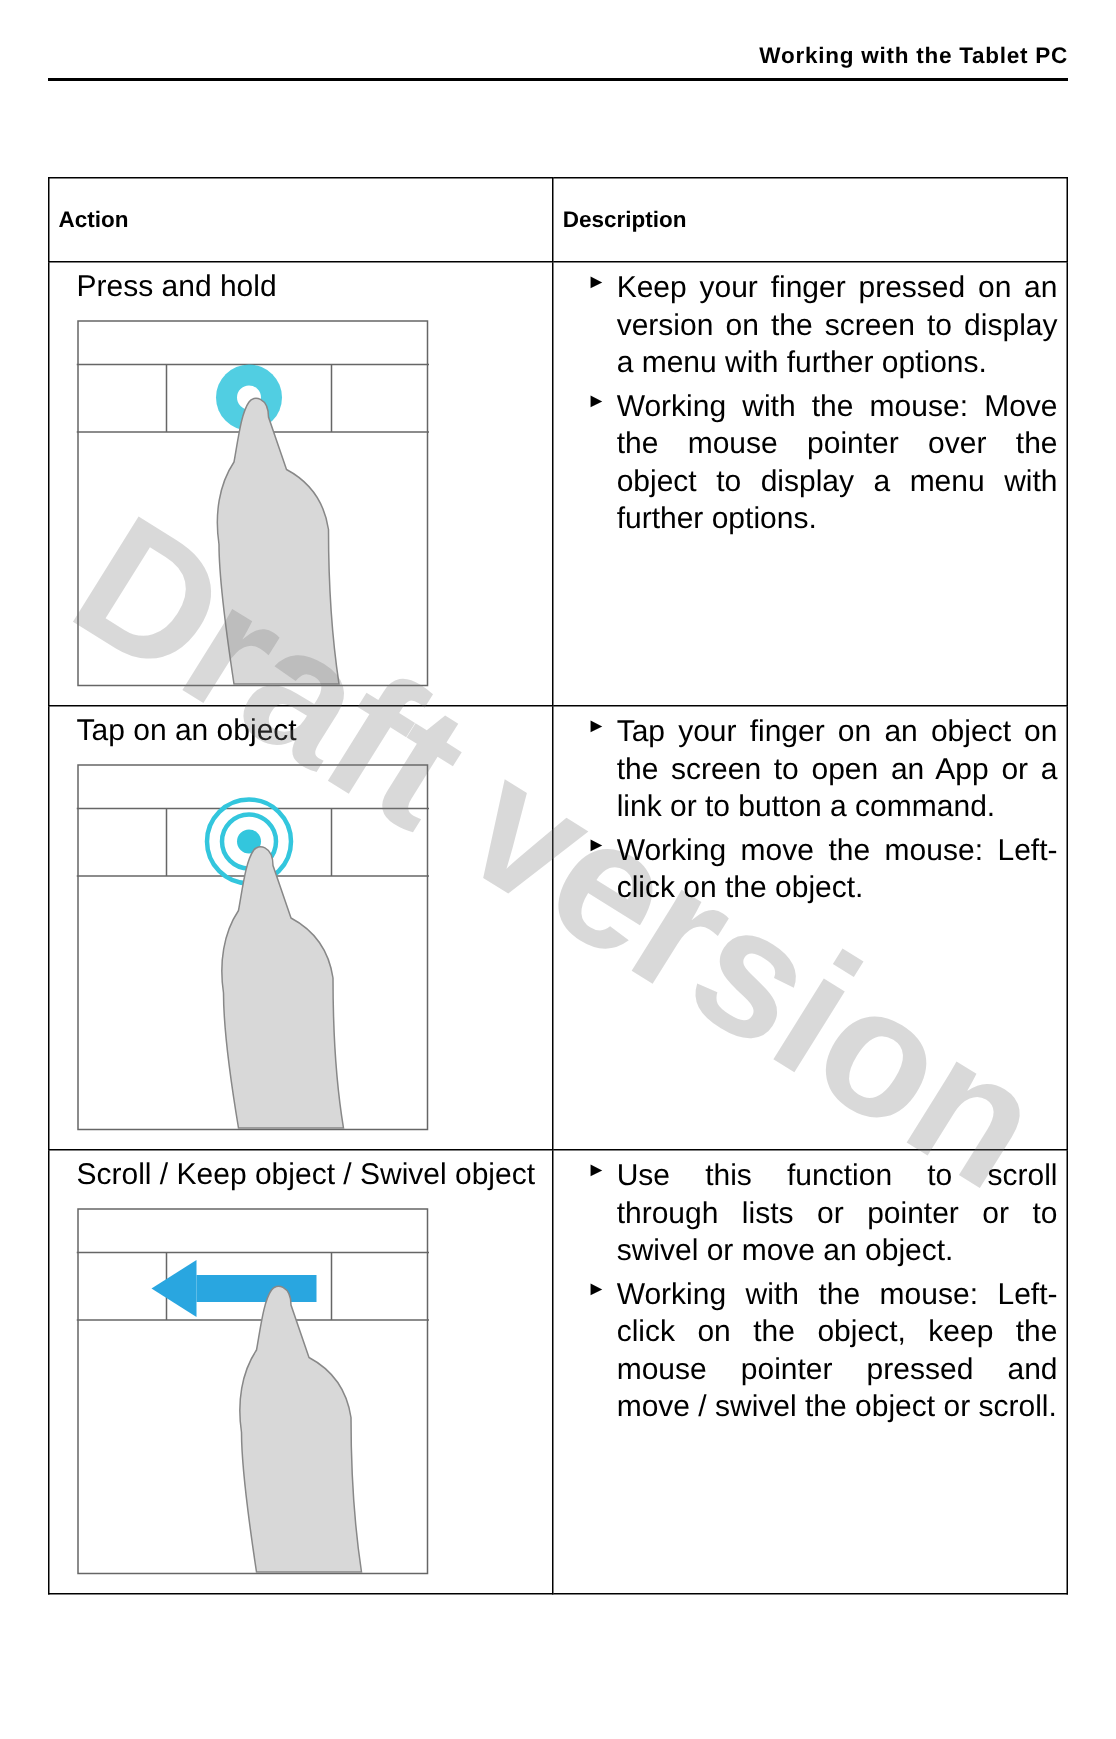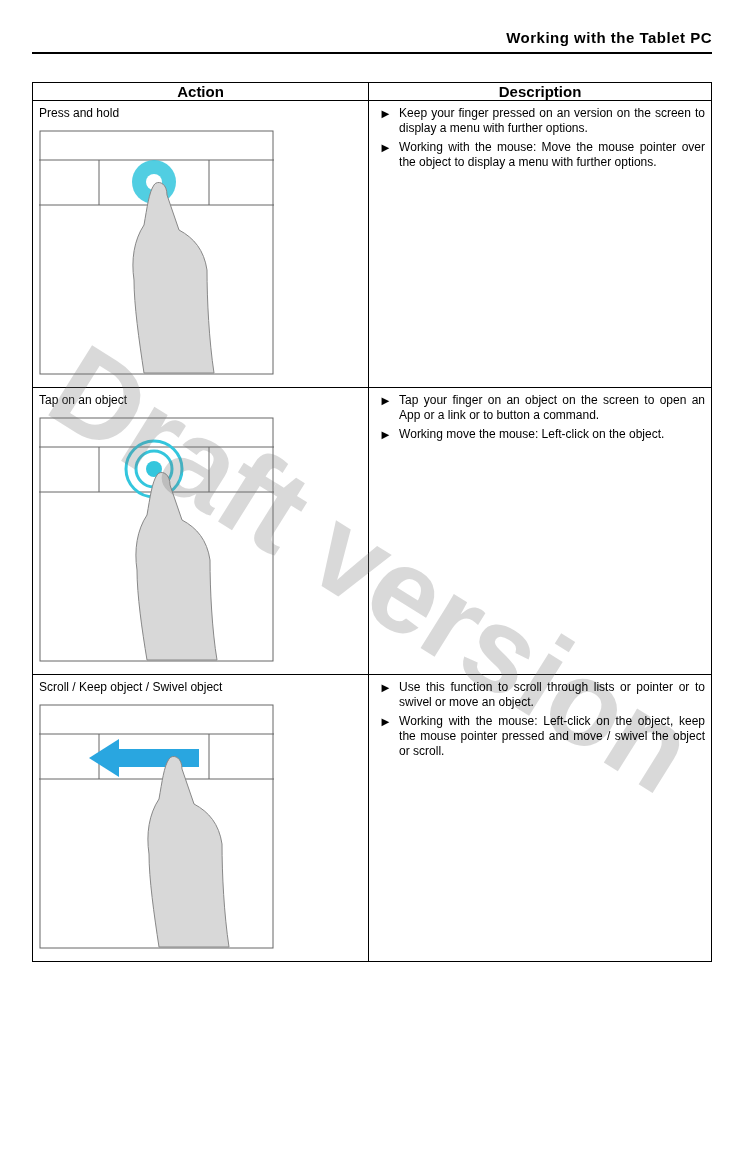--- a/index.html
+++ b/index.html
@@ -1,21 +1,21 @@
 <!DOCTYPE html>
 <html><head>
   <meta charset="utf-8">
   <style>
     * { margin: 0; padding: 0; box-sizing: border-box; }
     body { font-family: Arial, Helvetica, sans-serif; width: 744px; height: 1159px; background: #fff; position: relative; color: #000; }
-    .page { padding: 29px 32px 20px 32px; height: 100%; display: flex; flex-direction: column; }
+    .page { padding: 29px 32px 20px 32px; height: 100%; display: flex; flex-direction: column; gap: 36px; }
     .header { text-align: right; font-weight: bold; font-size: 15px; padding-bottom: 6px; border-bottom: 2px solid #000; margin-bottom: 28px; letter-spacing: 0.5px; }
     .content-table { border-collapse: collapse; width: 100%; border: 1.5px solid #000; }
-    .content-table th { text-align: center; font-weight: bold; padding: 0 6px; border: 1.5px solid #000; font-size: 15px; }
-    .content-table td { border: 1.5px solid #000; vertical-align: top; padding: 5px 6px 6px 6px; font-size: 12px; }
+    .content-table th { text-align: left; font-weight: bold; padding: 19px 6px; border: 1.5px solid #000; font-size: 15px; }
+    .content-table td { border: 1.5px solid #000; vertical-align: top; padding: 5px 6px 6px 18px; font-size: 20px; }
     .col-action { width: 49.5%; }
     .col-desc { width: 50.5%; }
     .action-title { margin-bottom: 4px; }
     .fig { margin: 10px 0 6px 0; display:flex; justify-content:flex-start; }
     .desc-list { list-style: none; }
     .desc-list li { position: relative; padding-left: 24px; margin-bottom: 4px; line-height: 1.25; text-align: justify; }
     .desc-list li::before { content: "►"; position: absolute; left: 4px; top: 0; font-size: 13px; }
     .footer { margin-top: auto; border-top: 1.5px solid #000; padding-top: 8px; display:flex; justify-content: space-between; font-size: 15px; }
     .watermark { position: absolute; left: 50%; top: 49%; transform: translate(-50%,-50%) rotate(32deg); font-size: 120px; font-weight: bold; color: rgba(120,120,120,0.28); white-space: nowrap; pointer-events: none; letter-spacing: -1px; }
     svg { display:block; }

